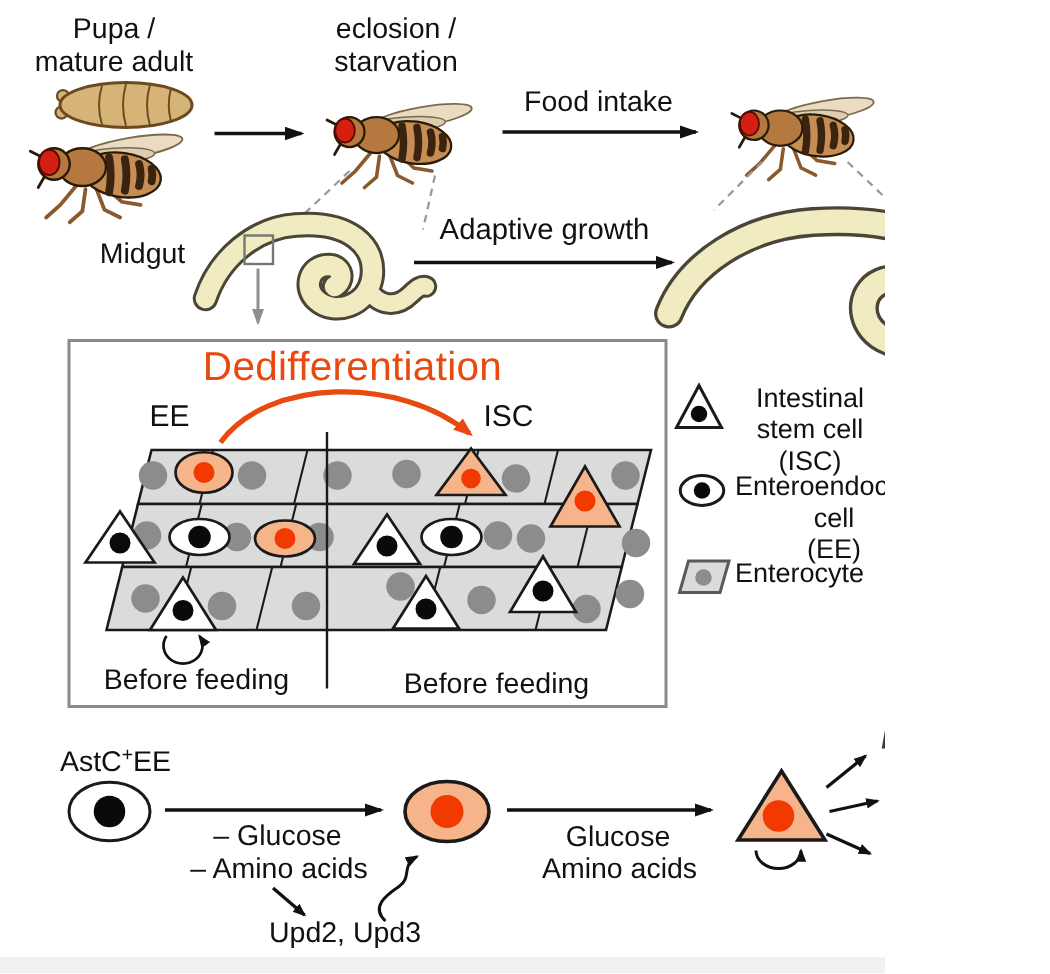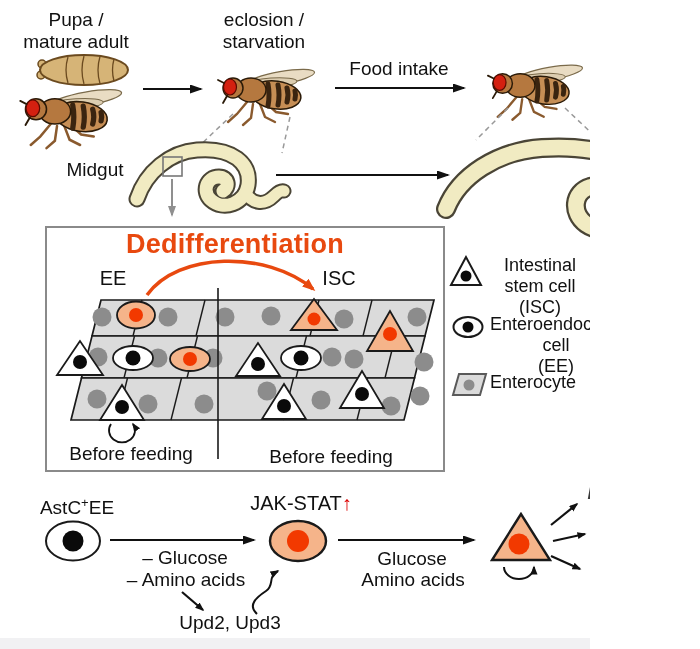--- a/index.html
+++ b/index.html
@@ -13,21 +13,21 @@
     position:absolute; color:#111; text-align:center;
     transform:translateX(-50%); white-space:pre-line; line-height:1.18;
     font-size:19px;
   }
   .lbl.left { transform:none; text-align:center; }
   #lbl-pupa       { left:76px;  top:9px; }
   #lbl-eclosion   { left:264px; top:9px; }
   #lbl-food       { left:399px; top:58px; }
   #lbl-midgut     { left:95px;  top:159px; }
   #lbl-adaptive   { left:363px; top:142px; font-size:19.5px; }
-  #lbl-title      { left:235px; top:229px; font-size:27px; font-weight:bold; color:#E8490F; letter-spacing:0.2px; }
+  #lbl-title      { left:235px; top:229px; font-size:27px; font-weight:normal; color:#E8490F; letter-spacing:0.2px; }
   #lbl-ee         { left:113px; top:267px; font-size:20px; }
   #lbl-isc        { left:339px; top:267px; font-size:20px; }
   #lbl-before     { left:131px; top:443px; }
   #lbl-after      { left:331px; top:446px; }
   .legend-lbl     { left:490px; font-size:18px; line-height:1.18; }
   #lbl-leg-isc    { top:255px; }
   #lbl-leg-ee     { top:314px; }
   #lbl-leg-ec     { top:372px; }
   #lbl-astc       { left:77px;  top:495px; }
   #lbl-astc sup   { font-size:13px; }
@@ -271,34 +271,34 @@
     <circle cx="621" cy="585" r="9.5" fill="#0a0a0a"></circle>
   </g>
 </svg>
 
 <div class="lbl" id="lbl-pupa">Pupa /
 mature adult</div>
 <div class="lbl" id="lbl-eclosion">eclosion /
 starvation</div>
 <div class="lbl" id="lbl-food">Food intake</div>
 <div class="lbl" id="lbl-midgut">Midgut</div>
+<div class="lbl" id="lbl-adaptive">Adaptive growth</div>
 
 <div class="lbl" id="lbl-title">Dedifferentiation</div>
 <div class="lbl" id="lbl-ee">EE</div>
 <div class="lbl" id="lbl-isc">ISC</div>
 <div class="lbl" id="lbl-before">Before feeding</div>
 <div class="lbl" id="lbl-after">Before feeding</div>
 
 <div class="lbl left legend-lbl" id="lbl-leg-isc">Intestinal stem cell
 (ISC)</div>
 <div class="lbl left legend-lbl" id="lbl-leg-ec">Enterocyte</div>
 <div class="lbl left legend-lbl" id="lbl-leg-ee">Enteroendocrine cell
 (EE)</div>
 
 <div class="lbl" id="lbl-astc"><span>AstC</span><sup>+</sup><span>EE</span></div>
 <div class="lbl" id="lbl-mglucose">– Glucose</div>
 <div class="lbl" id="lbl-mamino">– Amino acids</div>
 <div class="lbl" id="lbl-upd">Upd2, Upd3</div>
-<div class="lbl" id="lbl-jakstat"><span>JAK-STAT</span><span class="red-up">↑</span></div>
 <div class="lbl" id="lbl-glucose">Glucose</div>
 <div class="lbl" id="lbl-amino">Amino acids</div>
 
 </div>
 
 </body></html>

